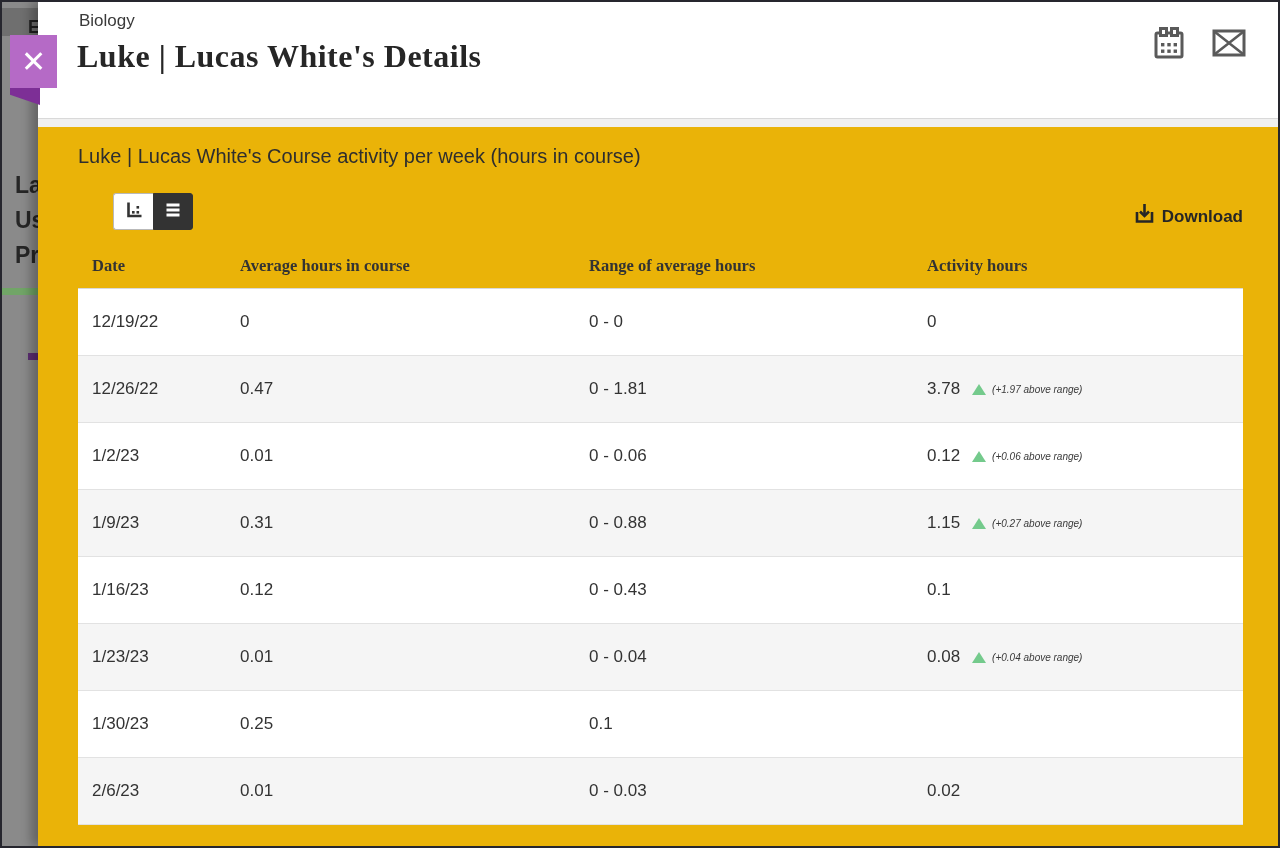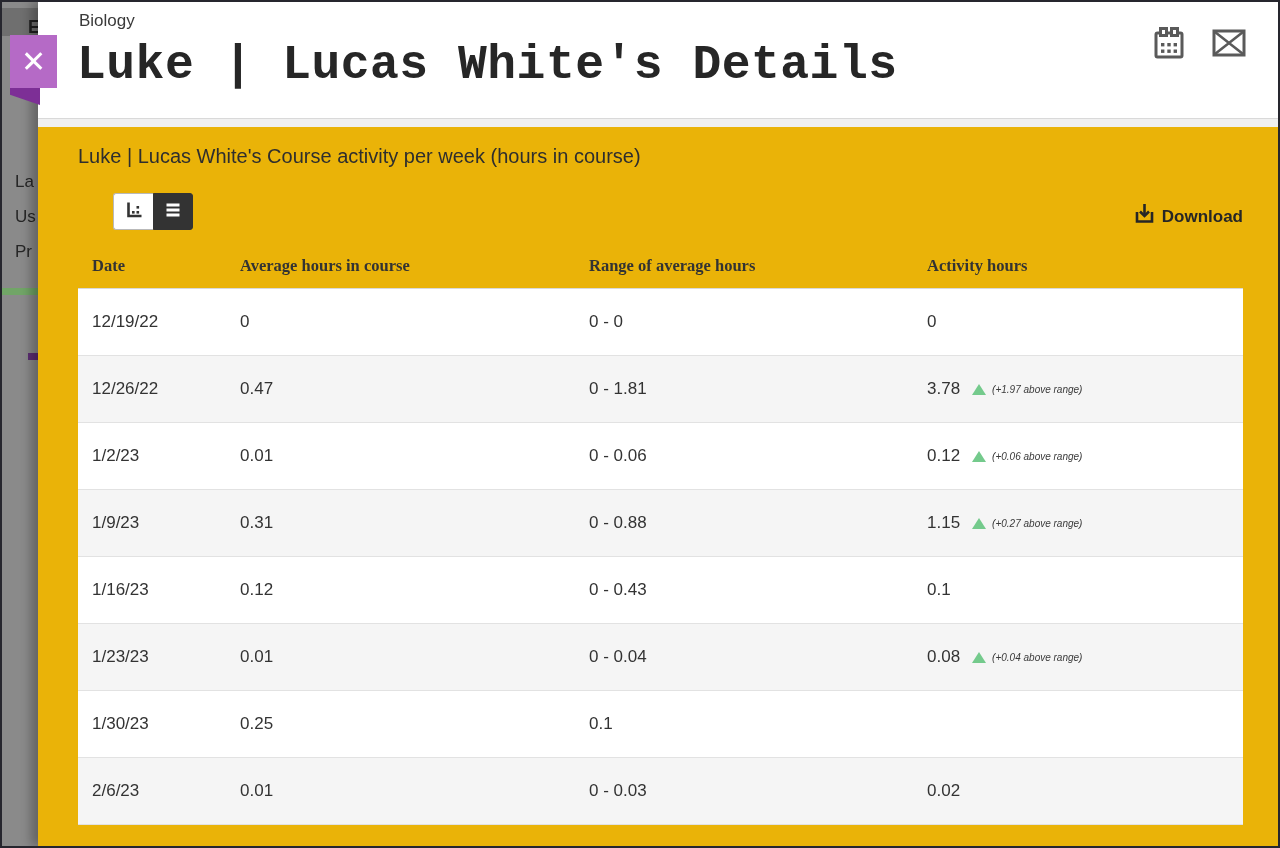--- a/index.html
+++ b/index.html
@@ -16,39 +16,39 @@
     position:absolute; left:0; top:0; width:36px; height:100%;
     background:#8a8a8a; overflow:hidden;
   }
   .underlay .dark-box {
     position:absolute; left:0; top:6px; width:36px; height:28px; background:#6f6f6f;
   }
   .underlay .partial-letter {
     position:absolute; left:26px; top:9px; font-size:18px; font-weight:700; color:#1f1f1f;
   }
   .underlay .u-label {
-    position:absolute; left:13px; font-size:17px; font-weight:400; color:#262626; white-space:nowrap;
+    position:absolute; left:13px; font-size:23px; font-weight:700; color:#262626; white-space:nowrap;
   }
   .underlay .u-label.l1 { top:170px; }
   .underlay .u-label.l2 { top:205px; }
   .underlay .u-label.l3 { top:240px; }
   .underlay .green-bar { position:absolute; left:0; top:286px; width:36px; height:7px; background:#71a567; }
   .underlay .purple-frag { position:absolute; left:26px; top:351px; width:10px; height:7px; background:#5c2d73; }
 
   
   .panel {
     position:absolute; left:36px; top:0; right:0; bottom:0; background:#eab308;
     box-shadow:-7px 0 10px rgba(0,0,0,0.28);
   }
   .panel-header { position:relative; height:117px; border-bottom:1px solid #d9d9d9; background:#fff; }
   .eyebrow { position:absolute; left:41px; top:9px; font-size:17px; color:#3a3a3a; }
   .page-title {
     position:absolute; left:39px; top:36px;
-    font-family:Liberation Mono, monospace;
-    font-size:48px; font-weight:700; color:#262626; letter-spacing:0.5px; white-space:nowrap;
+    font-family:Liberation Serif, serif;
+    font-size:32px; font-weight:700; color:#262626; letter-spacing:0.5px; white-space:nowrap;
   }
   .header-icons { position:absolute; right:32px; top:24px; display:flex; gap:27px; align-items:center; }
   .hdr-icon-btn { background:none; border:none; cursor:pointer; padding:0; display:block; }
   .header-band { height:8px; background:#f0f0f0; }
 
   .panel-body { padding:0 35px 0 40px; }
   .section-heading { margin-top:18px; font-size:20px; font-weight:400; color:#2e2e2e; }
 
   .toolbar { margin-top:25px; display:flex; justify-content:space-between; align-items:flex-end; height:37px;padding-left:35px; }
   .view-toggle { display:flex; }

